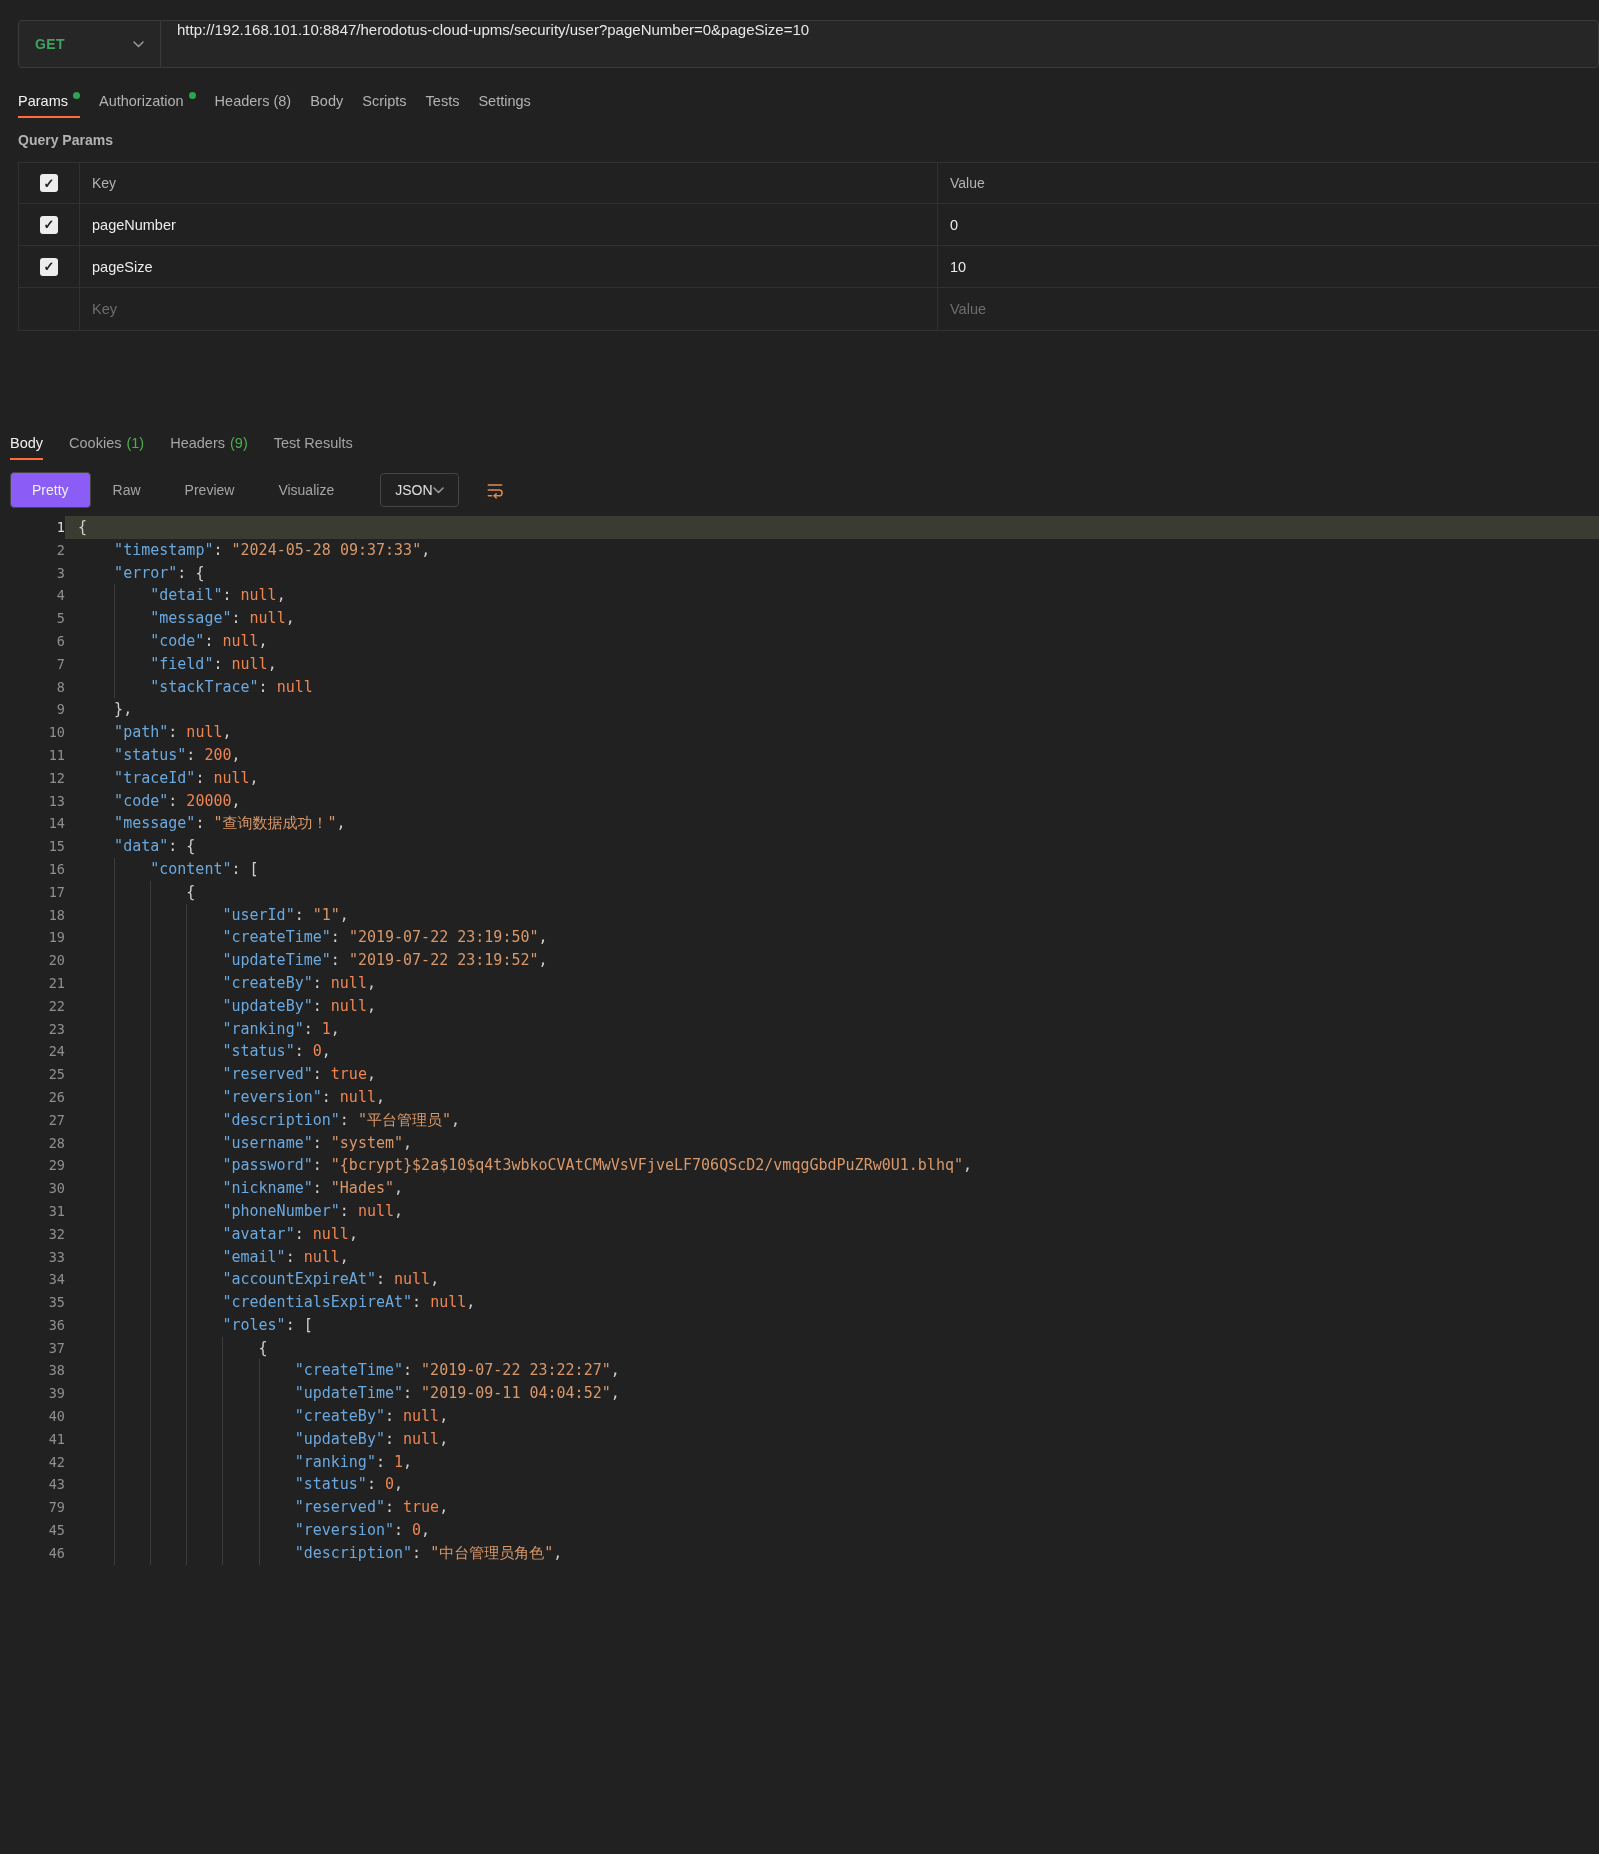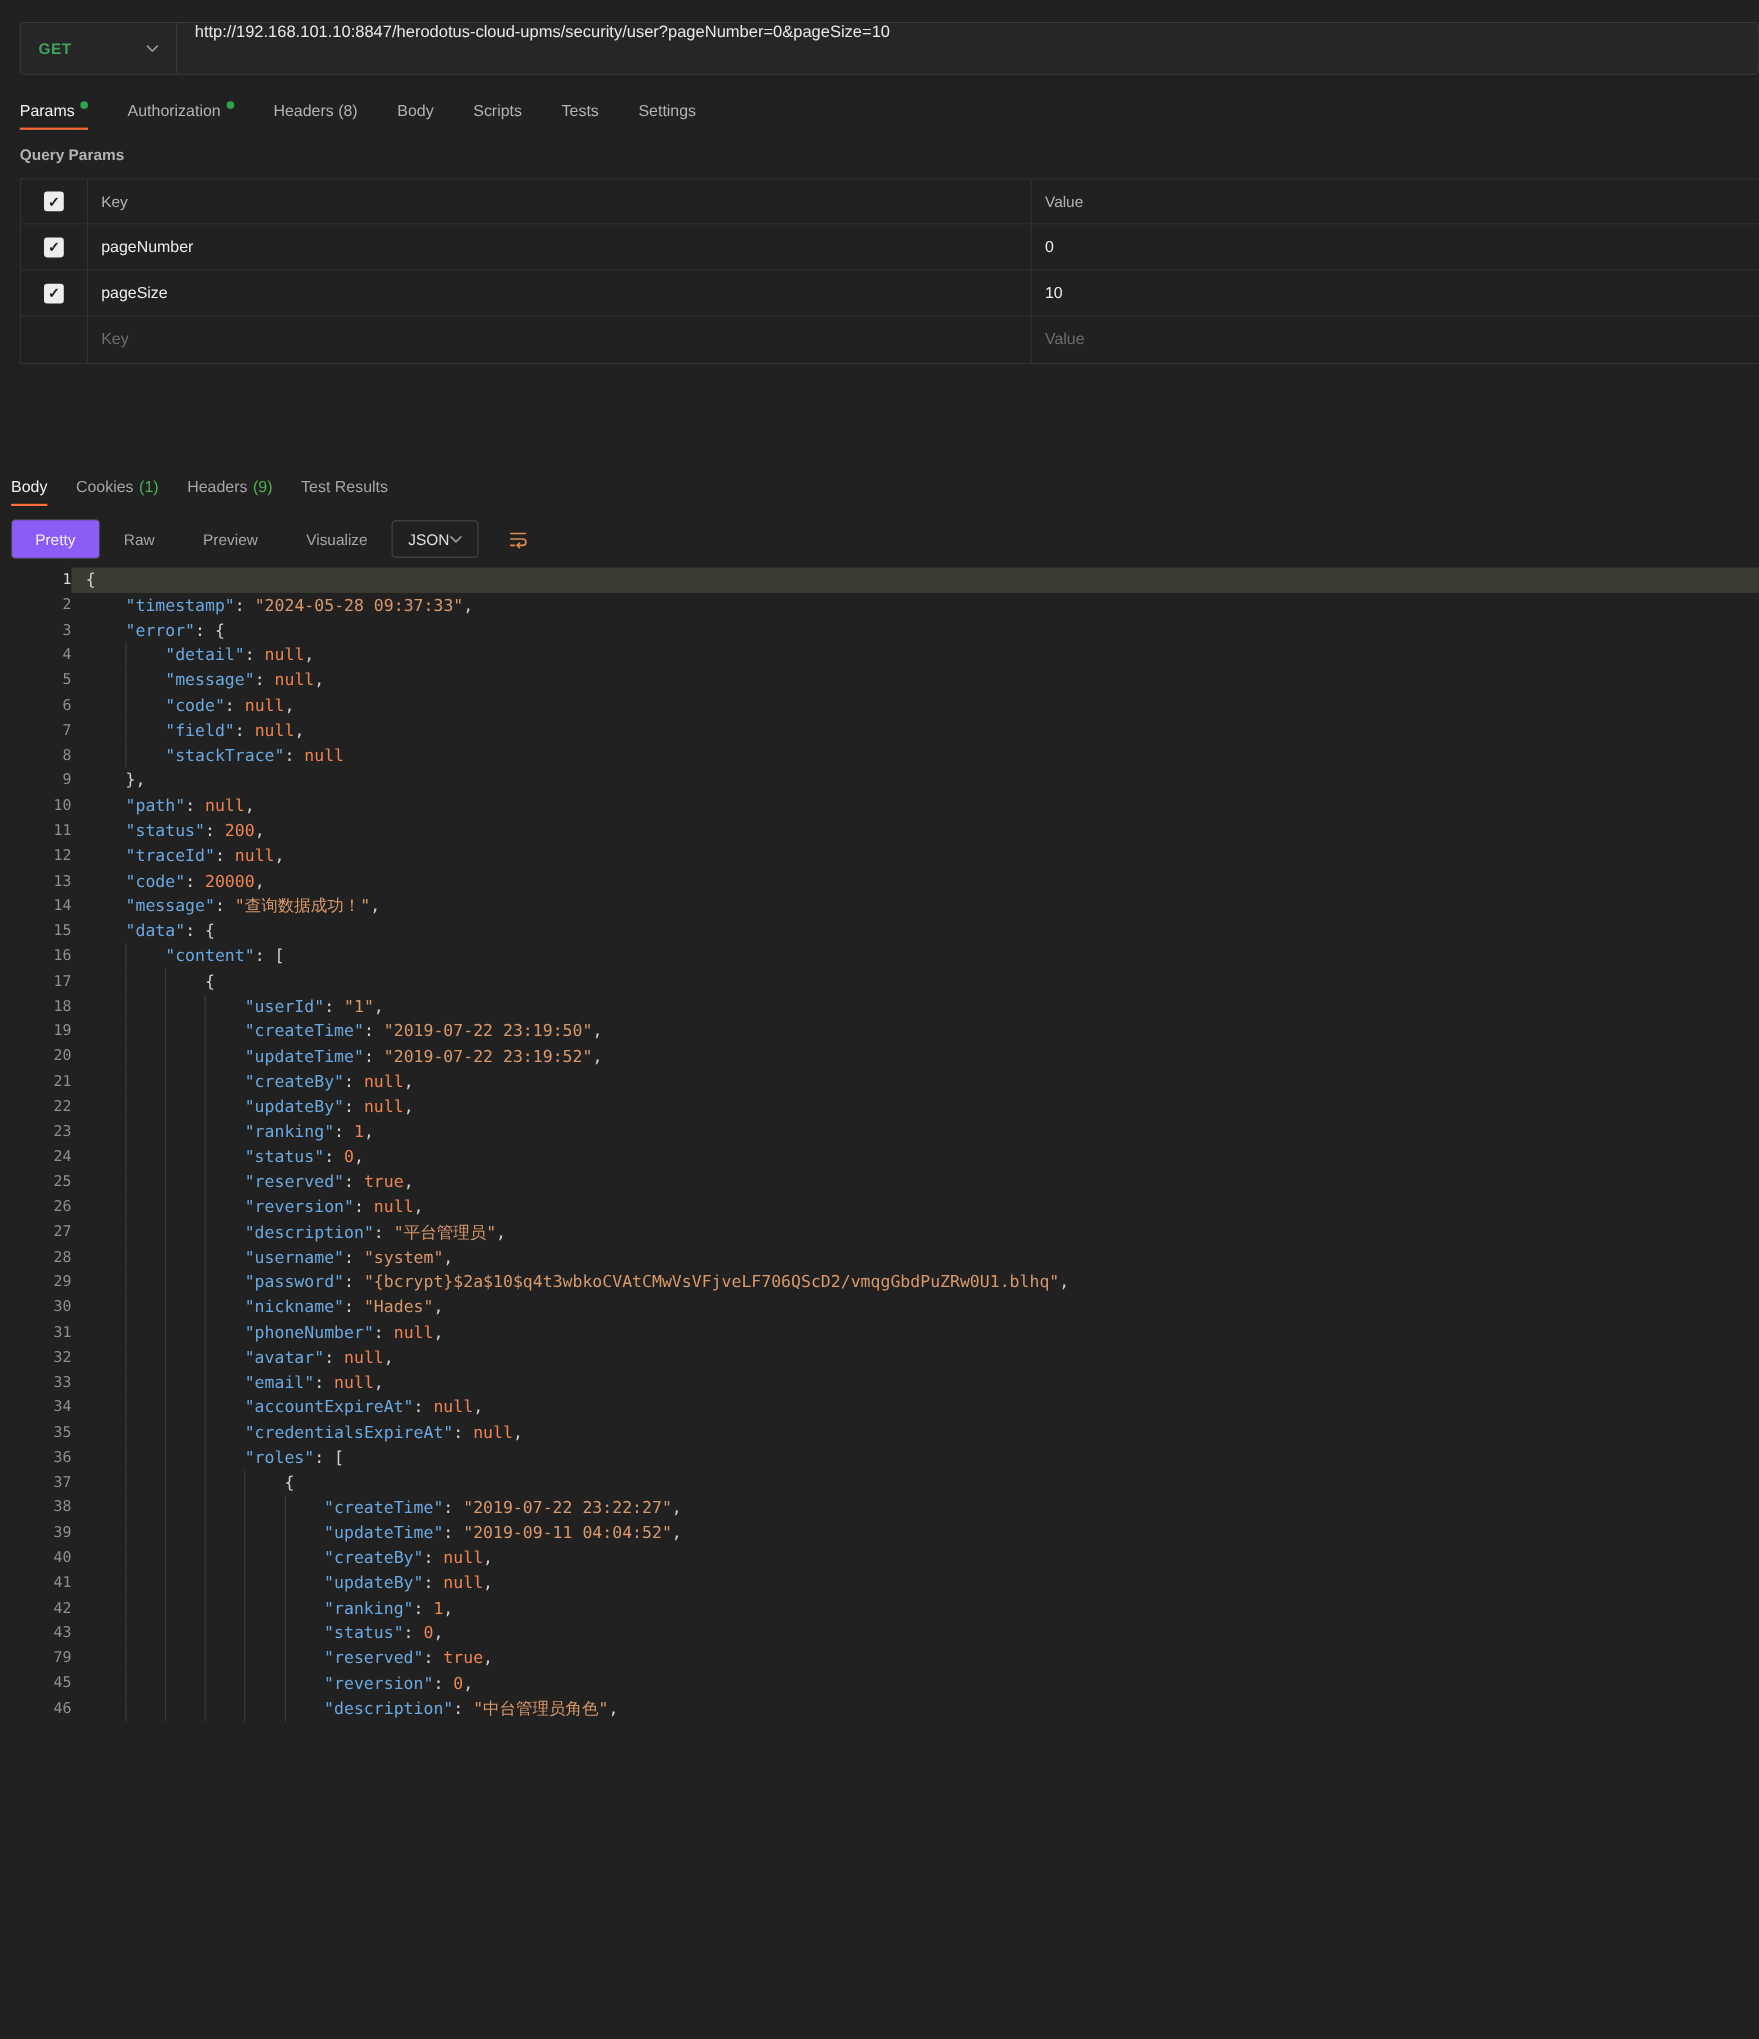--- a/index.html
+++ b/index.html
@@ -7,21 +7,21 @@
   body{background:#212121;font-family:"Liberation Sans",sans-serif;color:#e8e8e8}
 
   
   .url-bar{margin:20px 0 0 18px;width:1581px;height:48px;background:#262626;border:1px solid #3a3a3a;border-radius:4px;display:flex;overflow:hidden}
   .method{width:142px;height:100%;display:flex;align-items:center;justify-content:space-between;padding:0 16px;border-right:1px solid #3a3a3a;cursor:pointer}
   .method-label{color:var(--c-method,#3fa35f);font-weight:700;font-size:14px;letter-spacing:.4px}
   .chev{color:#9a9a9a;display:flex}
   .url-text{padding:0 16px;font-size:15px;color:#e8e8e8;white-space:nowrap;overflow:hidden;flex:1;cursor:text}
 
   
-  .req-tabs{margin:16px 0 0 18px;display:flex;gap:36px;height:34px}
+  .req-tabs{margin:16px 0 0 18px;display:flex;gap:19px;height:34px}
   .req-tab{position:relative;height:100%;display:flex;align-items:center;color:#b3b3b3;font-size:14.5px;cursor:pointer}
   .req-tab.active{color:#f2f2f2}
   .req-tab.active::after{content:"";position:absolute;left:0;right:0;bottom:0;height:2px;background:var(--c-accent,#ff6c37)}
   .dot{width:7px;height:7px;border-radius:50%;background:var(--c-dot,#2ea44f);margin:-12px 0 0 5px}
 
   .query-label{margin:14px 0 0 18px;color:#b3b3b3;font-size:14px;font-weight:700}
 
   
   .params-table{margin:14px 0 0 18px;width:1581px;border:1px solid #313131;border-right:none}
   .p-row{display:flex;height:42px;border-bottom:1px solid #313131}
@@ -40,21 +40,21 @@
   .response{margin-top:95px;padding-left:10px}
   .resp-tabs{display:flex;gap:26px;height:34px}
   .resp-tab{position:relative;height:100%;display:flex;align-items:center;color:#a5a5a5;font-size:14.5px;cursor:pointer}
   .resp-tab.active{color:#f2f2f2}
   .resp-tab.active::after{content:"";position:absolute;left:0;right:0;bottom:0;height:2px;background:var(--c-accent,#ff6c37)}
   .count{color:var(--c-count,#4bb04f);margin-left:5px}
 
   .view-bar{margin-top:12px;display:flex;align-items:center}
   .mode{padding:0 21px;height:36px;display:flex;align-items:center;color:#a5a5a5;font-size:14px;cursor:pointer;border:1px solid transparent}
   .mode.active{background:#8b5cf6;border-color:#454545;border-radius:4px;color:#f0f0f0}
-  .fmt{height:34px;border:1px solid #454545;border-radius:4px;display:flex;align-items:center;padding:0 14px;color:#e0e0e0;font-size:14px;cursor:pointer}
+  .fmt{margin-left:24px;height:34px;border:1px solid #454545;border-radius:4px;display:flex;align-items:center;padding:0 14px;color:#e0e0e0;font-size:14px;cursor:pointer}
   .wrap-btn{margin-left:26px;color:#e08a4e;display:flex;cursor:pointer}
 
   
   .code{margin-top:8px;font-family:"DejaVu Sans Mono",monospace;font-size:15px}
   .code-line{display:flex;line-height:22.8px;height:22.8px}
   .gutter{flex:0 0 55px;text-align:right;color:#8f8f8f;font-size:13.5px;user-select:none}
   .content{flex:1;white-space:pre;padding-left:13px}
   .code-line.active .content{background:rgba(150,160,110,.22)}
   .code-line.active .gutter{color:#dcdcdc}
   .ind{display:inline-block;width:4ch;height:22.8px;vertical-align:top}

